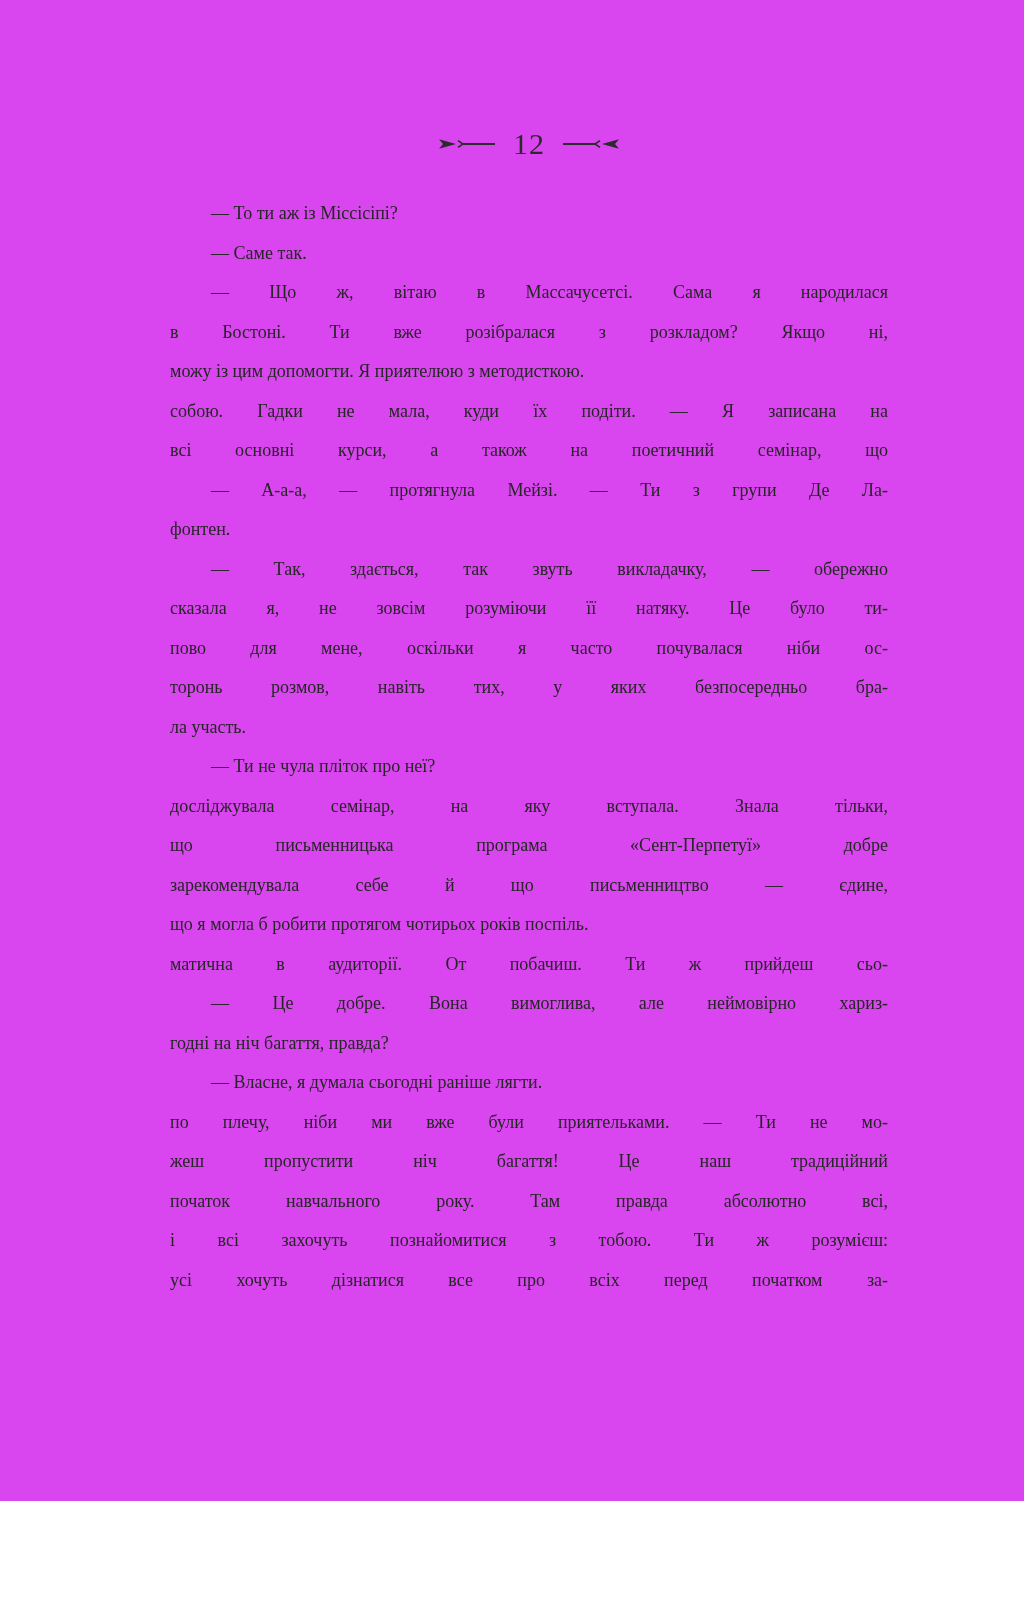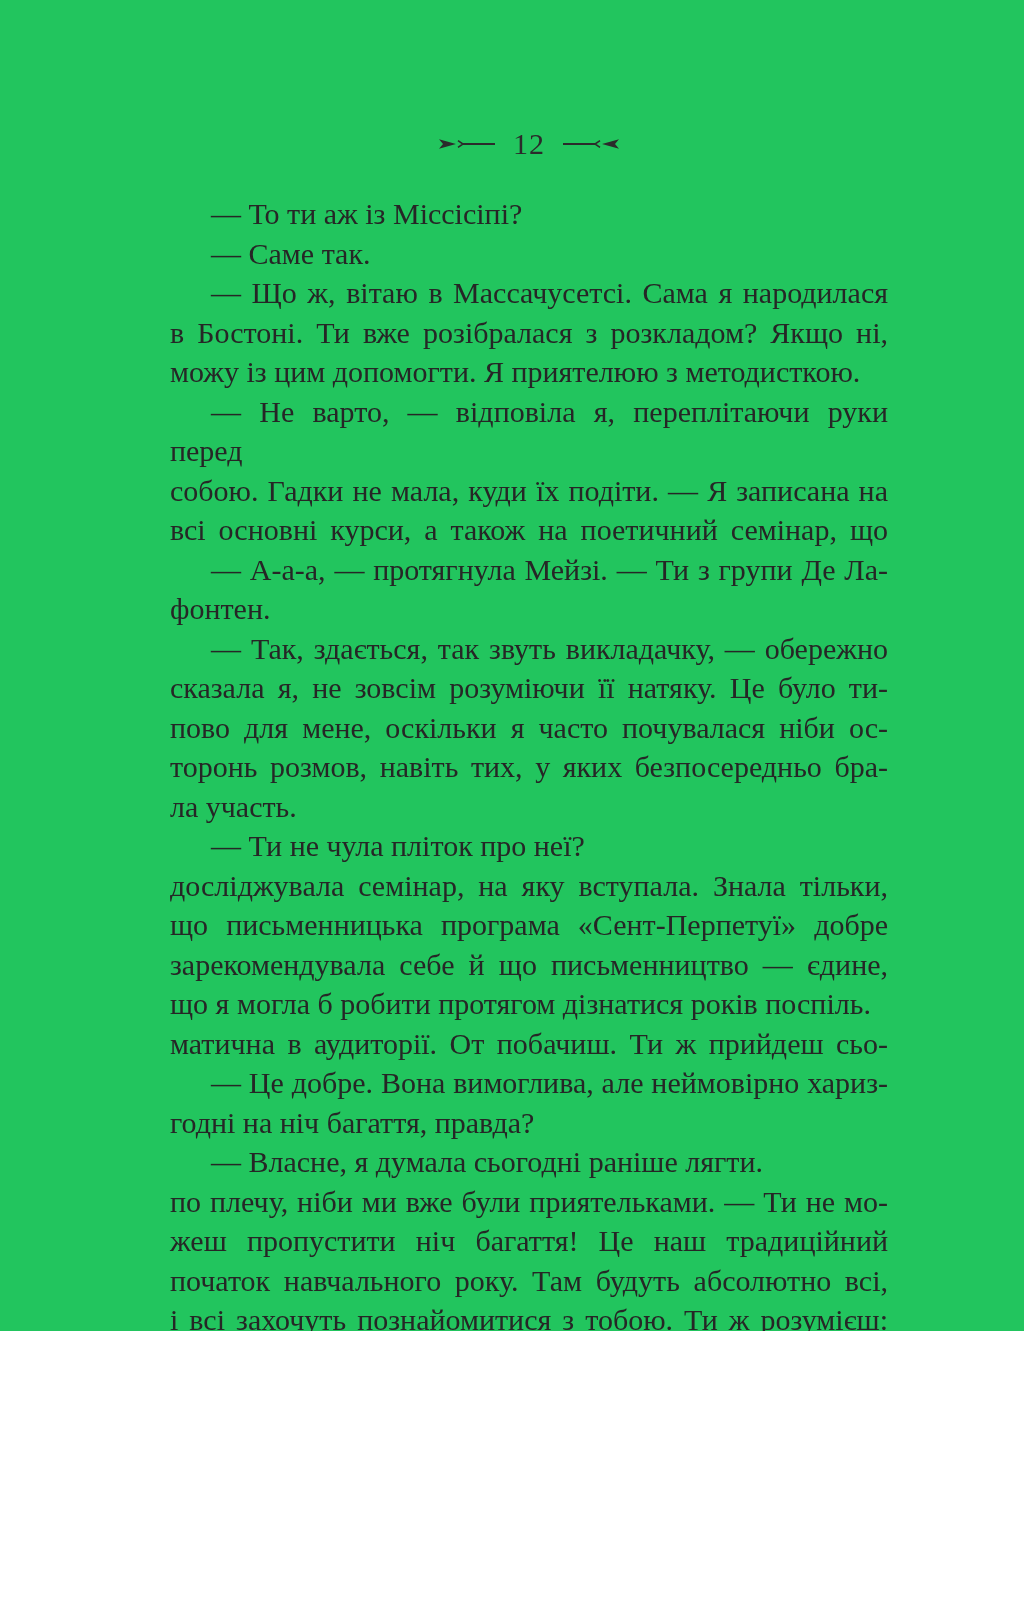--- a/index.html
+++ b/index.html
@@ -3,22 +3,22 @@
 <meta charset="utf-8">
 <style>
   html, body {
     margin: 0;
     padding: 0;
     background: #ffffff;
   }
   .page {
     position: relative;
     width: 1024px;
-    height: 1331px;
-    background: #22c55e;
+    height: 1501px;
+    background: #d946ef;
     font-family: "Liberation Serif", serif;
     color: #262626;
     overflow: hidden;
   }
   .header {
     position: absolute;
     top: 122px;
     left: 170px;
     width: 718px;
     height: 44px;
@@ -44,21 +44,21 @@
     top: 194px;
     left: 170px;
     width: 718px;
   }
   .para {
     margin: 0;
     padding: 0;
   }
   .line {
     display: block;
-    font-size: 30px;
+    font-size: 18px;
     line-height: 39.5px;
     text-align: justify;
     text-align-last: justify;
     white-space: normal;
     color: #262626;
   }
   .line.final {
     text-align-last: left;
   }
   .line.first {
@@ -90,21 +90,20 @@
       </p>
       <p class="para">
         <span class="line first final">— Саме так.</span>
       </p>
       <p class="para">
         <span class="line first">— Що ж, вітаю в Массачусетсі. Сама я народилася</span>
         <span class="line">в Бостоні. Ти вже розібралася з розкладом? Якщо ні,</span>
         <span class="line final">можу із цим допомогти. Я приятелюю з методисткою.</span>
       </p>
       <p class="para">
-        <span class="line first">— Не варто, — відповіла я, переплітаючи руки перед</span>
         <span class="line">собою. Гадки не мала, куди їх подіти. — Я записана на</span>
         <span class="line">всі основні курси, а також на поетичний семінар, що</span>
       </p>
       <p class="para">
         <span class="line first">— А-а-а, — протягнула Мейзі. — Ти з групи Де Ла-</span>
         <span class="line final">фонтен.</span>
       </p>
       <p class="para">
         <span class="line first">— Так, здається, так звуть викладачку, — обережно</span>
         <span class="line">сказала я, не зовсім розуміючи її натяку. Це було ти-</span>
@@ -112,32 +111,32 @@
         <span class="line">торонь розмов, навіть тих, у яких безпосередньо бра-</span>
         <span class="line final">ла участь.</span>
       </p>
       <p class="para">
         <span class="line first final">— Ти не чула пліток про неї?</span>
       </p>
       <p class="para">
         <span class="line">досліджувала семінар, на яку вступала. Знала тільки,</span>
         <span class="line">що письменницька програма «Сент-Перпетуї» добре</span>
         <span class="line">зарекомендувала себе й що письменництво — єдине,</span>
-        <span class="line final">що я могла б робити протягом дізнатися років поспіль.</span>
+        <span class="line final">що я могла б робити протягом чотирьох років поспіль.</span>
       </p>
       <p class="para">
         <span class="line">матична в аудиторії. От побачиш. Ти ж прийдеш сьо-</span>
         <span class="line first">— Це добре. Вона вимоглива, але неймовірно хариз-</span>
         <span class="line final">годні на ніч багаття, правда?</span>
       </p>
       <p class="para">
         <span class="line first final">— Власне, я думала сьогодні раніше лягти.</span>
       </p>
       <p class="para">
         <span class="line">по плечу, ніби ми вже були приятельками. — Ти не мо-</span>
         <span class="line">жеш пропустити ніч багаття! Це наш традиційний</span>
-        <span class="line">початок навчального року. Там будуть абсолютно всі,</span>
+        <span class="line">початок навчального року. Там правда абсолютно всі,</span>
         <span class="line">і всі захочуть познайомитися з тобою. Ти ж розумієш:</span>
         <span class="line">усі хочуть дізнатися все про всіх перед початком за-</span>
       </p>
     </div>
 
 </div>
 
 </body></html>

